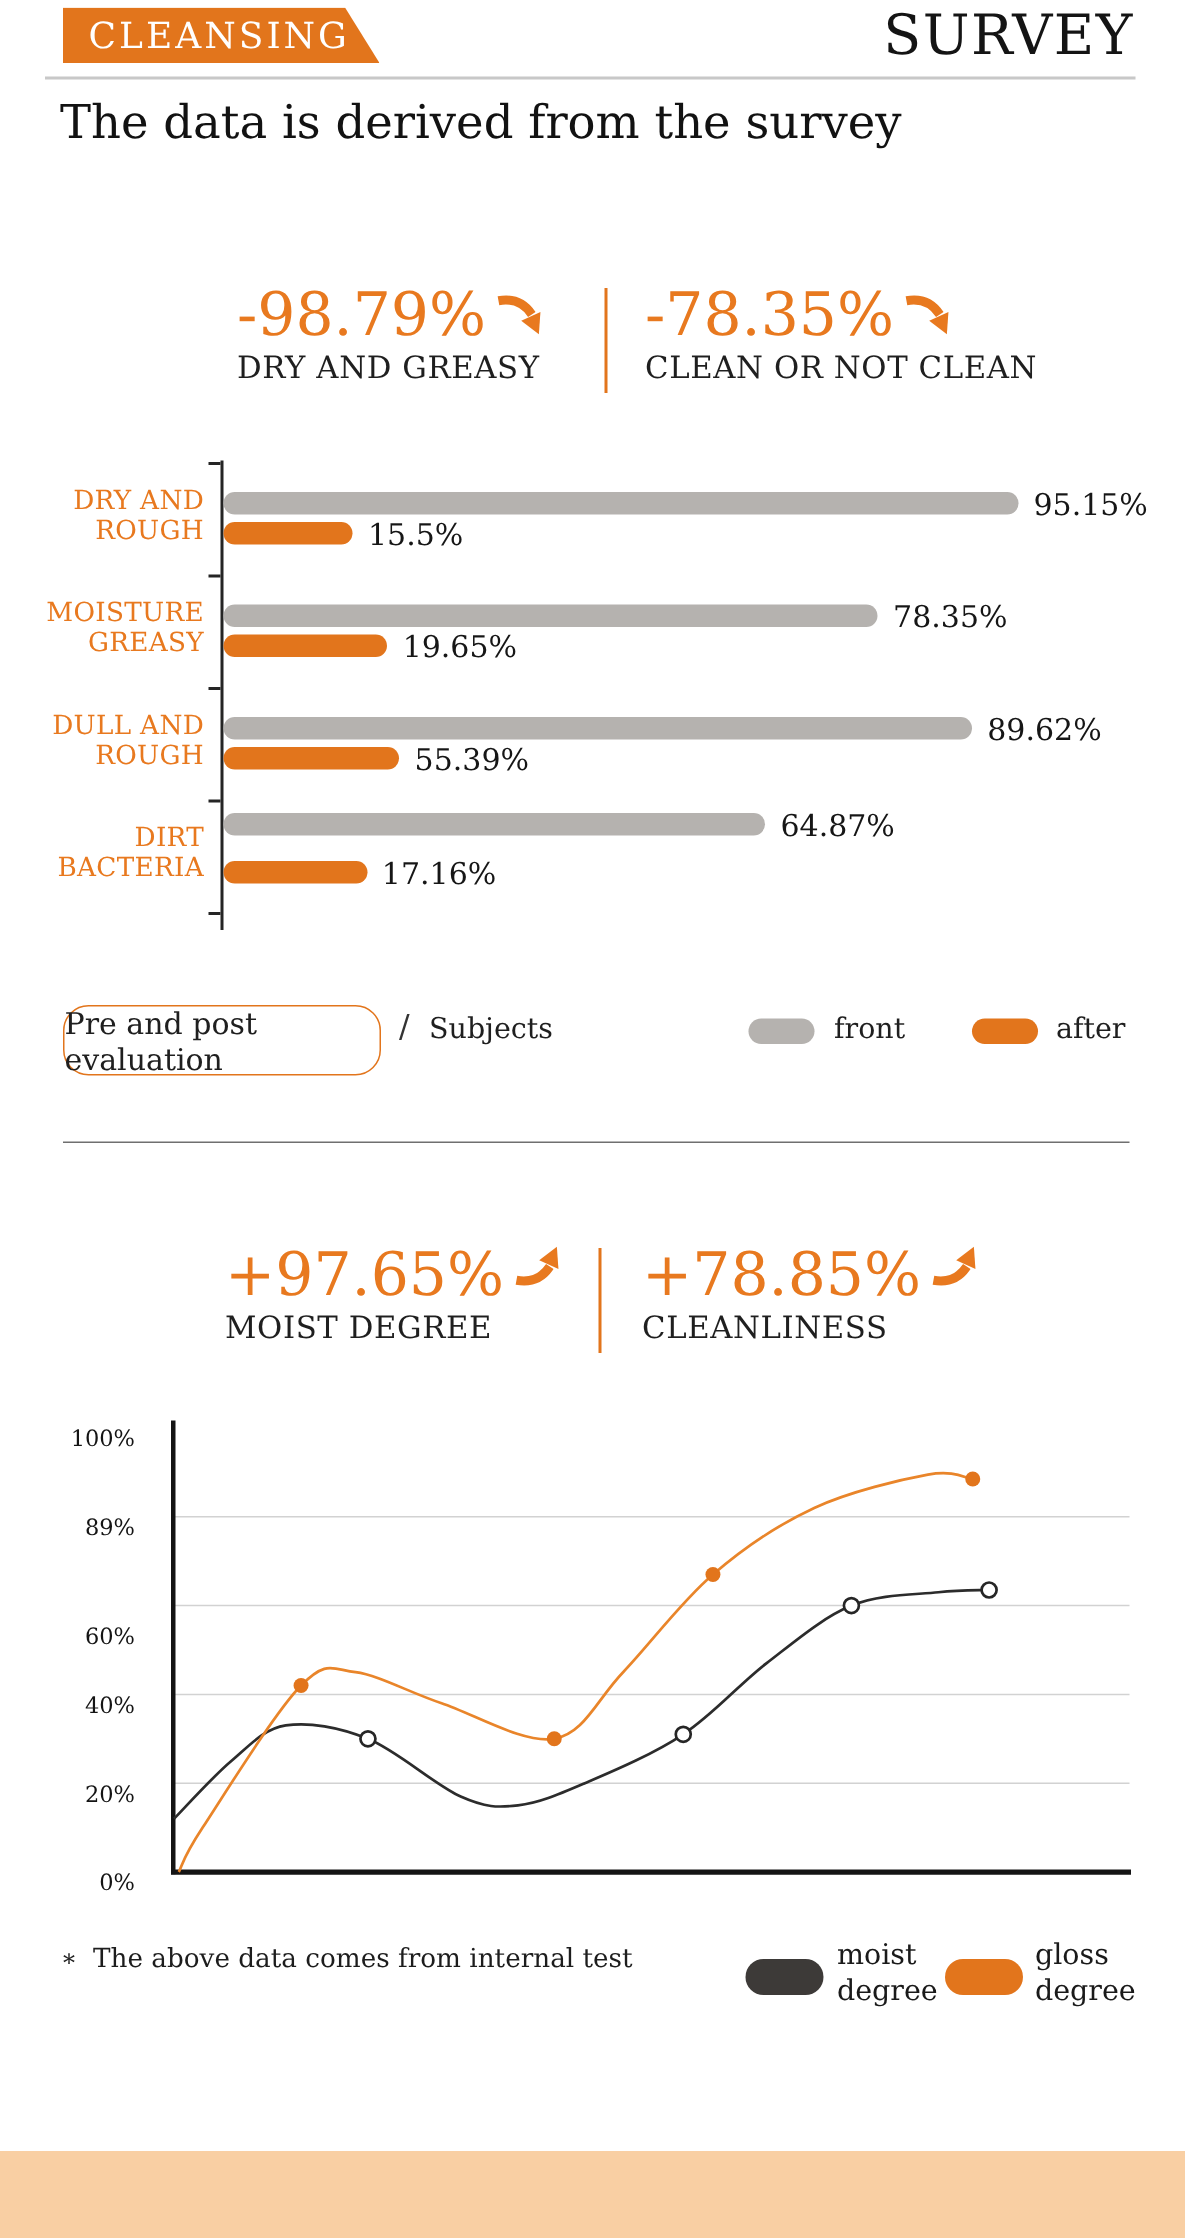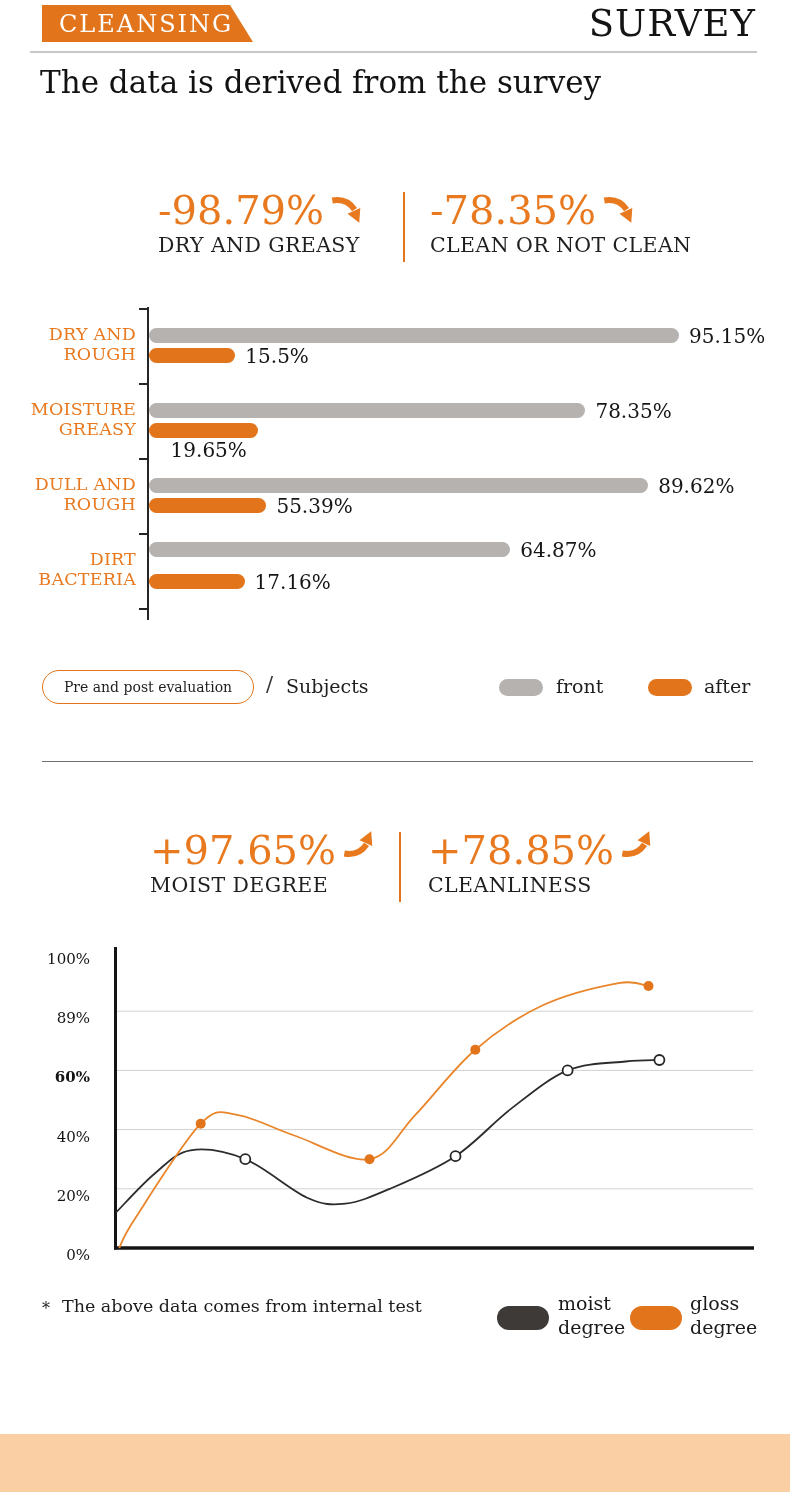--- a/index.html
+++ b/index.html
@@ -45,22 +45,22 @@
   .bar-cat{position:absolute;left:0;top:16px;width:136px;text-align:right;
     color:var(--accent-text);font-size:17.5px;line-height:1.12;letter-spacing:.2px;}
   .bar-line{position:absolute;left:149px;height:15px;display:flex;align-items:center;white-space:nowrap;}
   .bar-fill{height:15px;border-radius:8px;flex:0 0 auto;}
   .bar-line.front .bar-fill{background:var(--gray-bar);}
   .bar-line.after .bar-fill{background:var(--accent);}
   .bar-val{margin-left:10px;font-size:20px;color:#161616;}
 
   
   .bar-legend{position:absolute;left:0;top:668px;width:790px;height:44px;font-size:19px;}
-  .pill-outline{position:absolute;left:42px;top:2px;width:212px;height:34px;border:1.5px solid var(--accent);
-    border-radius:17px;display:flex;align-items:center;justify-content:center;font-size:14px;color:#1f1f1f;}
+  .pill-outline{position:absolute;left:42px;top:2px;width:212px;height:47px;border:1.5px solid var(--accent);
+    border-radius:17px;display:flex;align-items:center;justify-content:center;font-size:20px;color:#1f1f1f;}
   .legend-sep{position:absolute;left:266px;top:4px;font-size:21px;color:#333;}
   .legend-subjects{position:absolute;left:286px;top:7px;color:#1f1f1f;}
   .swatch{position:absolute;top:11px;width:44px;height:17px;border-radius:9px;}
   .swatch.front{left:499px;background:var(--gray-bar);}
   .swatch.after{left:648px;background:var(--accent);}
   .swatch-label{position:absolute;top:7px;color:#1f1f1f;}
   .swatch-label.front{left:556px;}
   .swatch-label.after{left:704px;}
 
   .section-divider{position:absolute;left:42px;top:761px;width:711px;height:1px;background:#6f6f6f;}
@@ -137,21 +137,21 @@
         </div>
         <div class="bar-row" style="top: 84px;">
           <div class="bar-cat">
             <div>MOISTURE</div>
             <div>GREASY</div>
           </div>
           <div class="bar-line front" style="top: 19px;">
             <div class="bar-fill" style="width: 436.409px;"></div>
             <span class="bar-val">78.35%</span>
           </div>
-          <div class="bar-line after" style="top: 39px; flex-direction: column;">
+          <div class="bar-line after" style="top: 39px;">
             <div class="bar-fill" style="width: 109.45px;"></div>
             <span class="bar-val">19.65%</span>
           </div>
         </div>
         <div class="bar-row" style="top: 159px;">
           <div class="bar-cat">
             <div>DULL AND</div>
             <div>ROUGH</div>
           </div>
           <div class="bar-line front" style="top: 19px;">
@@ -218,21 +218,21 @@
         </svg>
       </div>
       <div class="stat-label">CLEANLINESS</div>
     </div>
   </section>
 
   <section class="line-chart">
     <div>
         <div class="ytick" style="top: 2px;">100%</div>
         <div class="ytick" style="top: 61.2px;">89%</div>
-        <div class="ytick" style="top: 120px; font-weight: bold;">60%</div>
+        <div class="ytick" style="top: 134px;">60%</div>
         <div class="ytick" style="top: 179.6px;">40%</div>
         <div class="ytick" style="top: 238.8px;">20%</div>
         <div class="ytick" style="top: 298px;">0%</div>
       </div>
     <svg class="line-svg" viewBox="0 0 660 335">
         <line x1="11" y1="76.19999999999999" x2="648" y2="76.19999999999999" stroke="#d2d2d2" stroke-width="1"></line>
         <line x1="11" y1="135.4" x2="648" y2="135.4" stroke="#d2d2d2" stroke-width="1"></line>
         <line x1="11" y1="194.6" x2="648" y2="194.6" stroke="#d2d2d2" stroke-width="1"></line>
         <line x1="11" y1="253.8" x2="648" y2="253.8" stroke="#d2d2d2" stroke-width="1"></line>
         <line x1="10.5" y1="12" x2="10.5" y2="314.5" stroke="#141414" stroke-width="3"></line>

